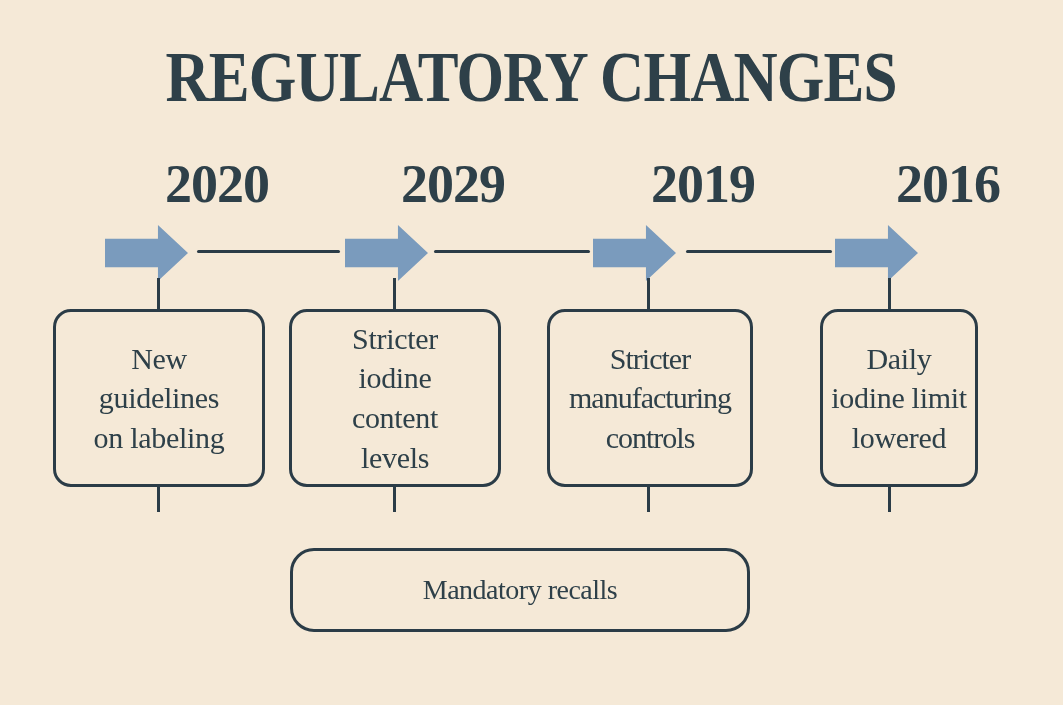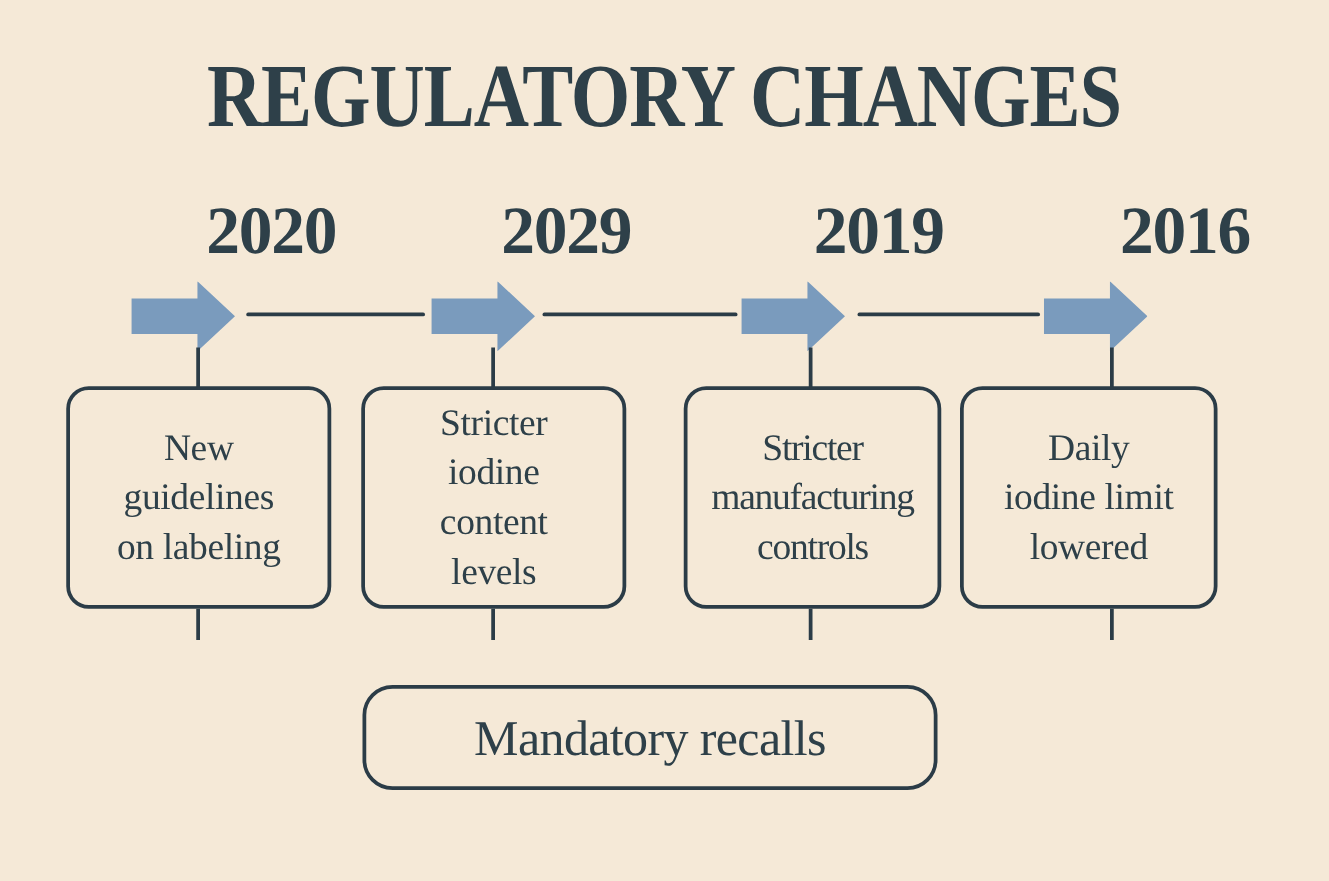--- a/index.html
+++ b/index.html
@@ -97,21 +97,21 @@
     border-radius: 18px;
     background: var(--background);
     display: flex;
     align-items: center;
     justify-content: center;
     text-align: center;
   }
   .m0 .box { left: 53px;  width: 212px; justify-content: center; }
   .m1 .box { left: 289px; width: 212px; }
   .m2 .box { left: 547px; width: 206px; }
-  .m3 .box { left: 768px; width: 206px; }
+  .m3 .box { left: 820px; width: 158px; }
   .box-label {
     font-size: 30px;
     line-height: 1.32;
     letter-spacing: -0.3px;
     color: var(--ink);
     white-space: pre-line;
   }
   .m2 .box-label { letter-spacing: -1px; }
   
   .footer-box {
@@ -121,21 +121,21 @@
     width: 460px;
     height: 84px;
     border: 3px solid var(--line);
     border-radius: 24px;
     background: var(--background);
     display: flex;
     align-items: center;
     justify-content: center;
   }
   .footer-label {
-    font-size: 40px;
+    font-size: 28px;
     font-weight: 500;
     letter-spacing: -0.5px;
     color: var(--ink);
     white-space: nowrap;
   }
 </style>
 </head>
 <body>
 
 <div class="stage">

